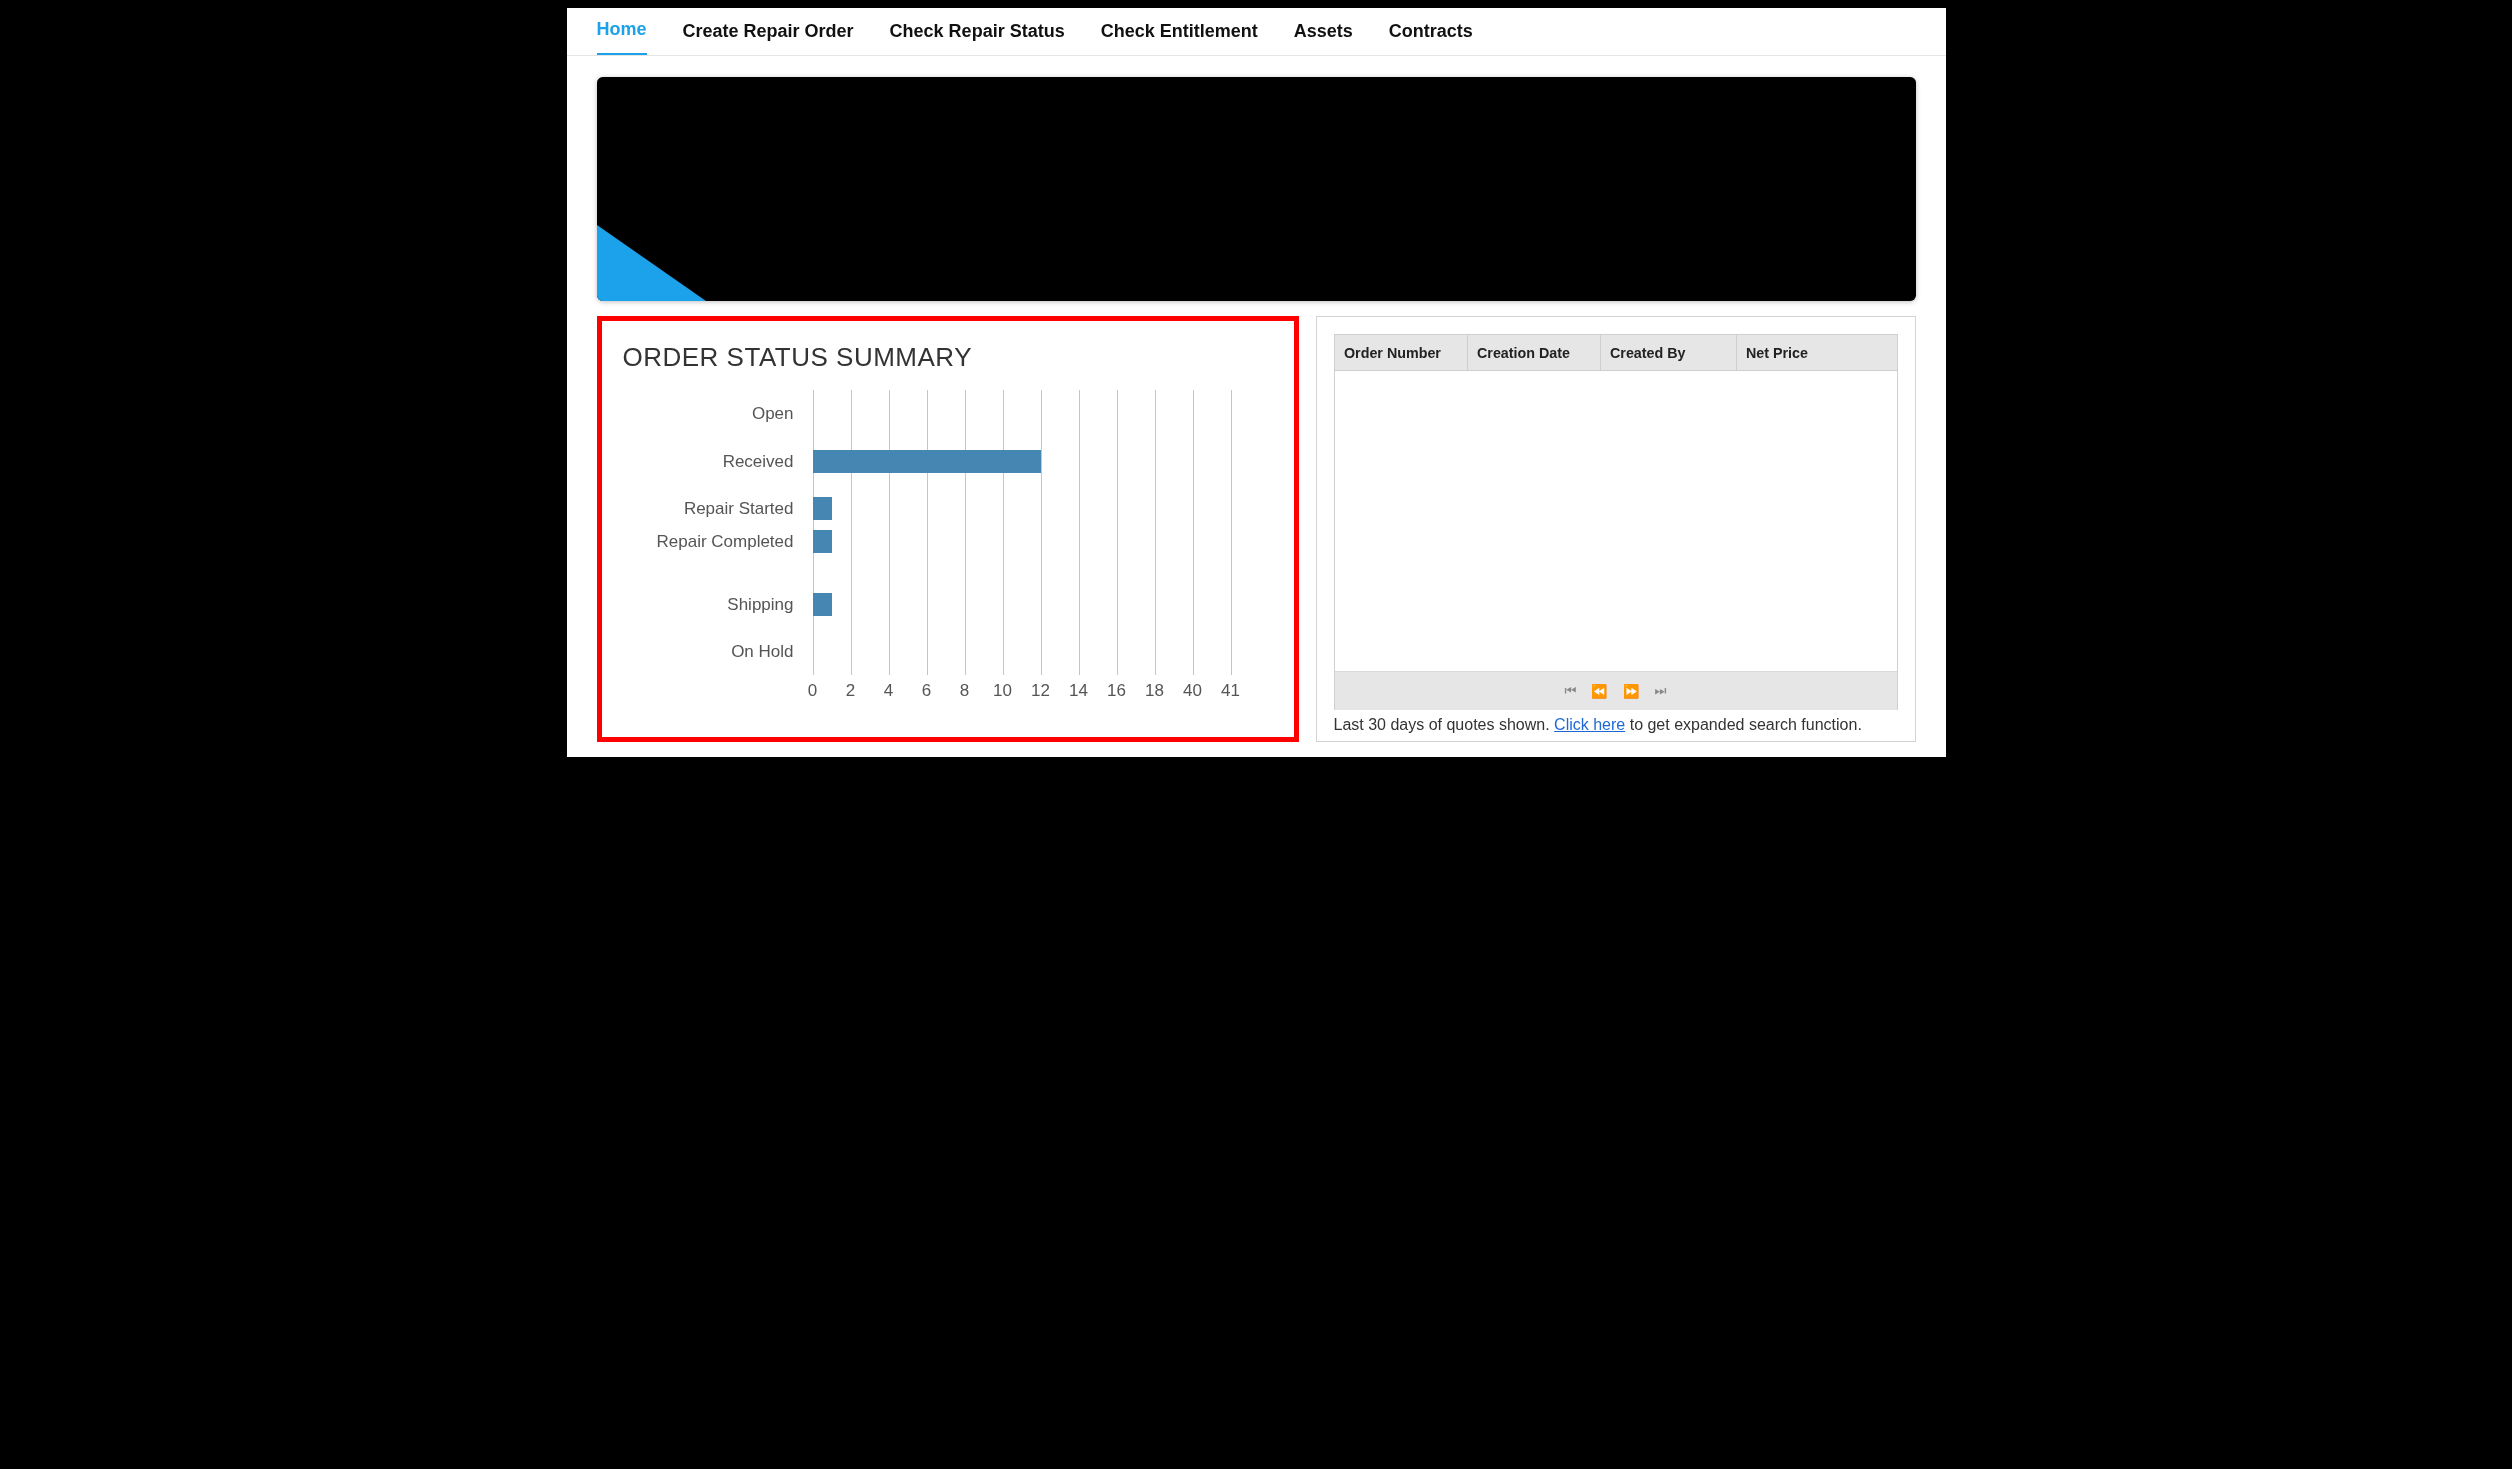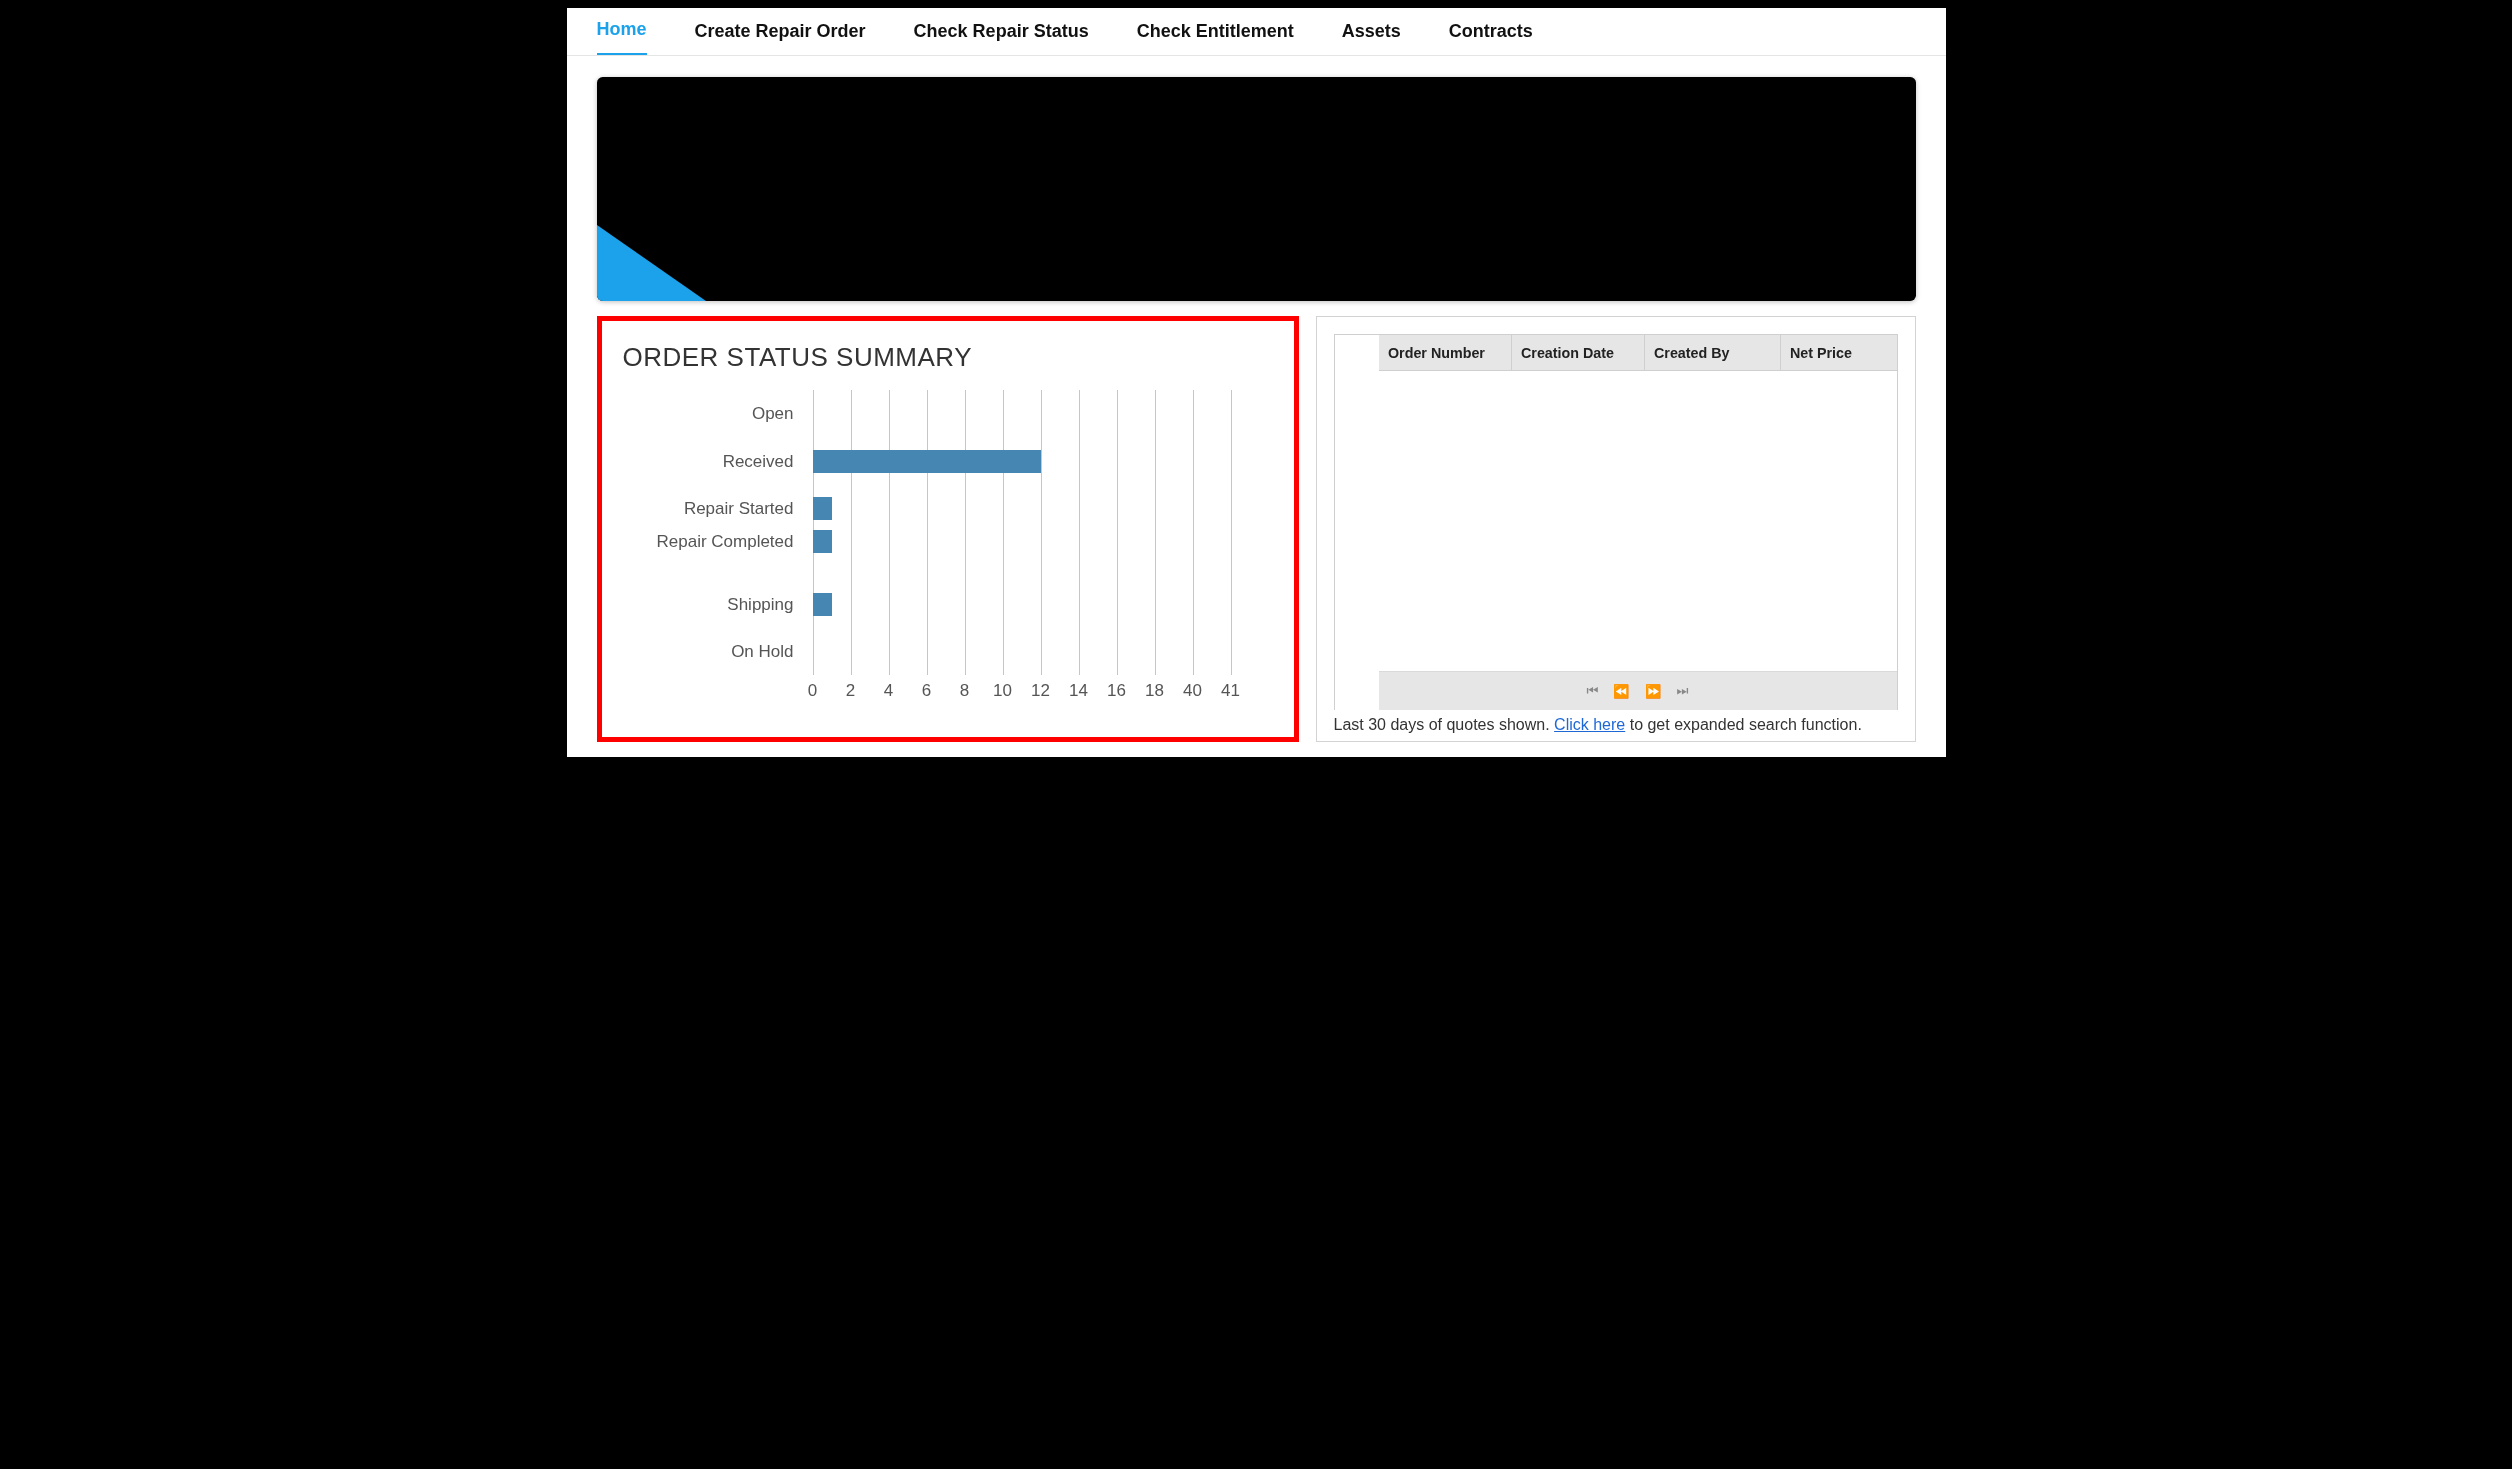--- a/index.html
+++ b/index.html
@@ -13,21 +13,21 @@
     margin: 7.6px auto;
     width: 1379px;
     box-sizing: border-box;
     padding: 0 0 15px 0;
   }
 
   
   .nav {
     display: flex;
     align-items: flex-end;
-    gap: 48px;
+    gap: 36px;
     padding: 11.4px 30px 0 30px;
     border-bottom: 1px solid #e5e5e5;
     font-size: 18px;
     font-weight: 700;
     color: #111;
   }
   .nav-item {
     padding-bottom: 13.3px;
     cursor: pointer;
     user-select: none;
@@ -159,21 +159,20 @@
     color: #333;
   }
   .no-records { font-size: 16px; color: #333; }
 
   .quotes-table {
     border: 1px solid #cfcfcf;
     flex: 1;
     display: flex;
     flex-direction: column;
     border-bottom: none;
-    padding-left: 44px;
   }
   .qt-head {
     display: flex;
     background: #e6e6e6;
   }
   .qt-head > div {
     padding: 9.5px 9.5px;
     font-size: 14.3px;
     font-weight: 700;
     color: #222;

